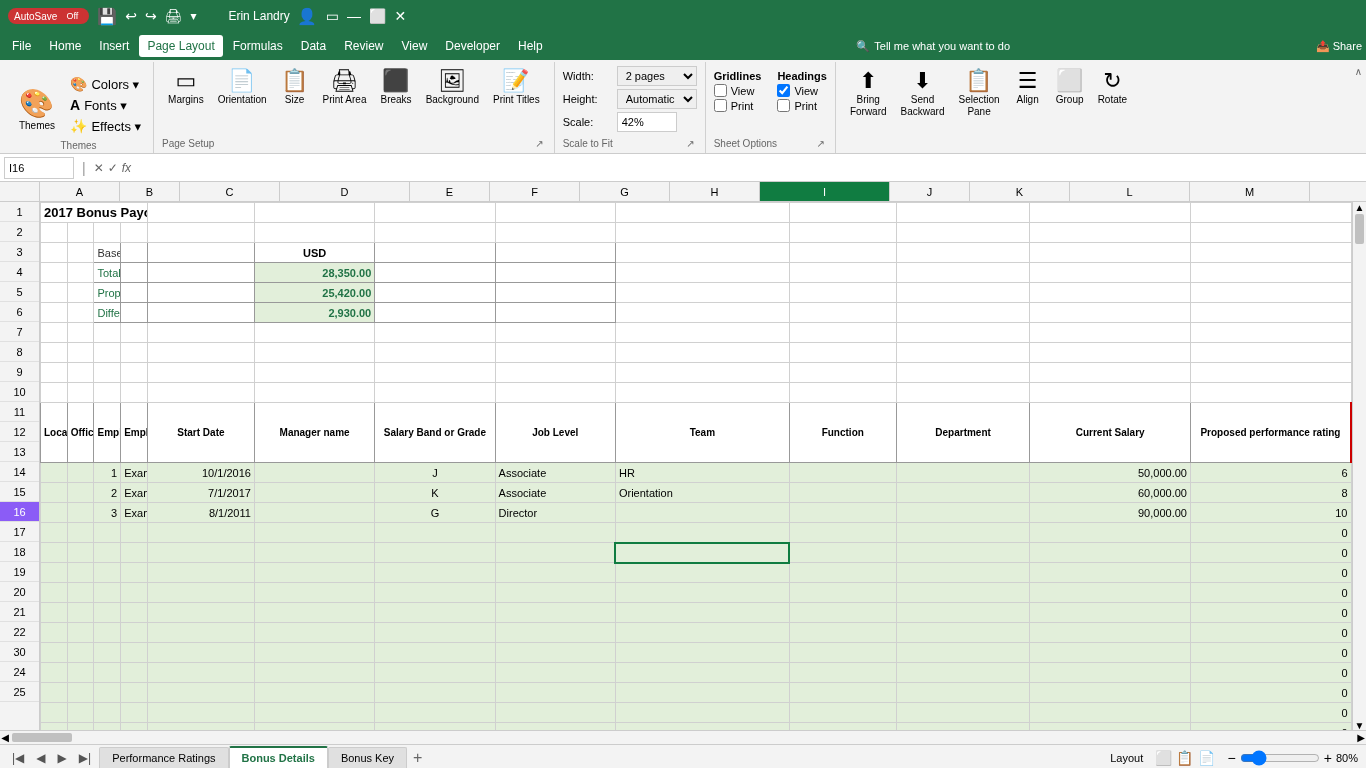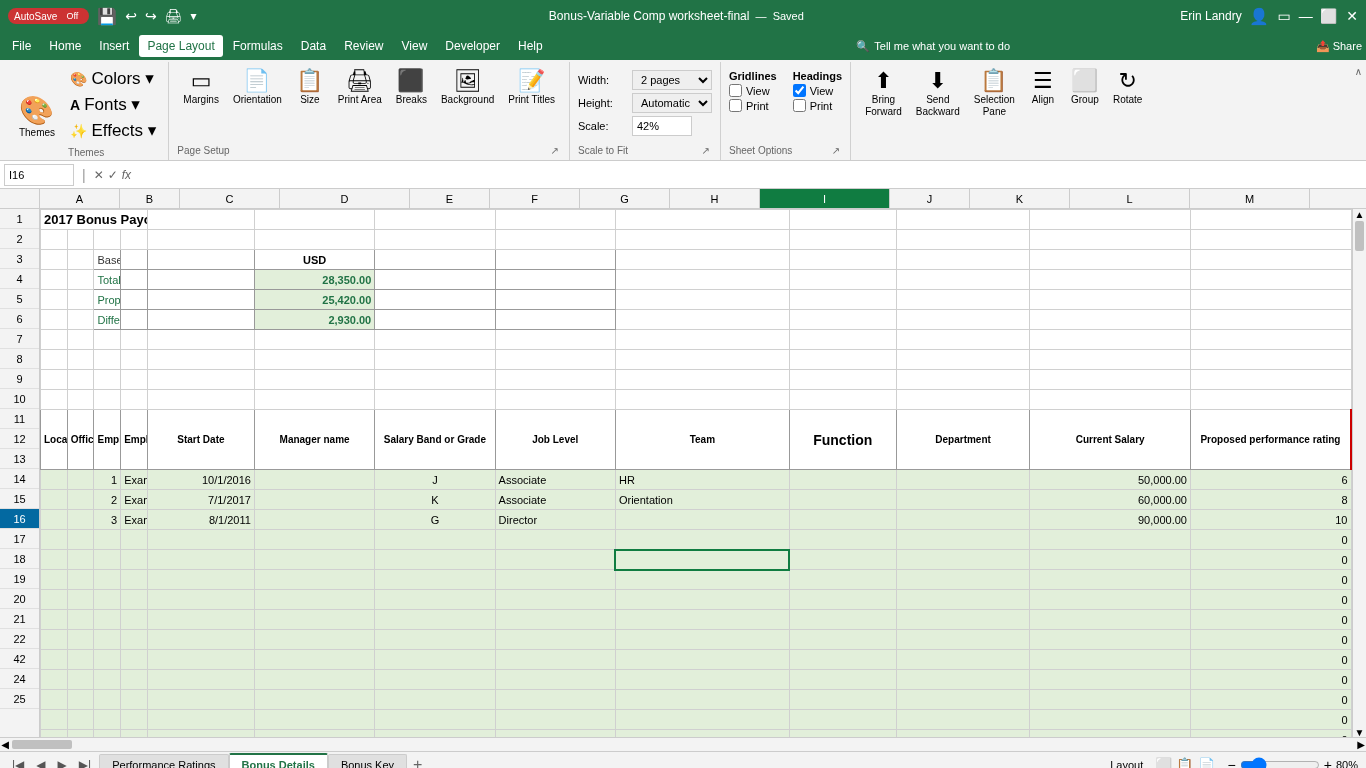--- a/index.html
+++ b/index.html
@@ -71,21 +71,21 @@
       display: flex;
       flex-direction: row;
       align-items: center;
       padding: 2px 4px;
       cursor: pointer;
       border-radius: 3px;
       gap: 4px;
       width: 100%;
     }
     .ribbon-btn-small .icon { font-size: 14px; }
-    .ribbon-btn-small .label { font-size: 17px; }
+    .ribbon-btn-small .label { font-size: 13px; }
     .ribbon-stacked {
       display: flex;
       flex-direction: column;
       gap: 1px;
     }
     .scale-row {
       display: flex;
       align-items: center;
       gap: 4px;
     }
@@ -151,21 +151,21 @@
     .col-header.selected { background: #107c41; color: #fff; }
     .row-num {
       height: 20px;
       display: flex;
       align-items: center;
       justify-content: center;
       font-size: 11px;
       border-bottom: 1px solid #e0e0e0;
       cursor: pointer;
     }
-    .row-num.selected { background: #0369a1; color: #fff; }
+    .row-num.selected { background: #8b5cf6; color: #fff; }
     .grid-table {
       border-collapse: collapse;
       table-layout: fixed;
     }
     .grid-table td {
       border: 1px solid #d0d0d0;
       height: 20px;
       font-size: 11px;
       padding: 1px 3px;
       overflow: hidden;
@@ -279,25 +279,20 @@
   <div class="autosave-toggle">
     <span>AutoSave</span>
     <span style="background:#cc3333; border-radius:8px; padding:1px 5px; font-size:9px;">Off</span>
   </div>
 
   <span style="font-size:16px; cursor:pointer;">💾</span>
   <span style="font-size:14px; cursor:pointer;">↩</span>
   <span style="font-size:14px; cursor:pointer;">↪</span>
   <span style="font-size:14px; cursor:pointer;">🖨</span>
   <span style="font-size:12px; cursor:pointer;">▾</span>
-  <div style="flex:1; text-align:center;">
-    <span style="font-size:12px;">Bonus-Variable Comp worksheet-final</span>
-    &nbsp;—&nbsp;
-    <span>Saved</span>
-  </div>
   <span style="font-size:12px;margin-left:24px;">Erin Landry</span>
   <span style="font-size:16px;">👤</span>
   <span style="font-size:14px;">▭</span>
   <span style="font-size:14px; cursor:pointer;">—</span>
   <span style="font-size:14px; cursor:pointer;">⬜</span>
   <span style="font-size:14px; cursor:pointer;">✕</span>
 </div>
 
 <div class="menu-bar">
   <span class="menu-item">File</span>
@@ -526,21 +521,21 @@
       <div class="row-num">13</div>
       <div class="row-num">14</div>
       <div class="row-num">15</div>
       <div class="row-num selected">16</div>
       <div class="row-num">17</div>
       <div class="row-num">18</div>
       <div class="row-num">19</div>
       <div class="row-num">20</div>
       <div class="row-num">21</div>
       <div class="row-num">22</div>
-      <div class="row-num">42</div>
+      <div class="row-num">30</div>
       <div class="row-num">24</div>
       <div class="row-num">25</div>
     </div>
 
     <div style="flex:1; overflow:auto; position:relative;">
       <table class="grid-table" style="width:100%;">
 
         <tbody>
             <tr>
           <td style="width:80px; font-weight:bold; font-size:13px;" colspan="4">2017 Bonus Payouts</td>
@@ -699,21 +694,21 @@
         <tr>
           <td class="header-row" style="border:1px solid #999; font-size:10px; height:60px; vertical-align:middle;">Location</td>
           <td class="header-row" style="border:1px solid #999; font-size:10px; height:60px; vertical-align:middle;">Office</td>
           <td class="header-row" style="border:1px solid #999; font-size:10px; height:60px; vertical-align:middle;">Employee ID or Number</td>
           <td class="header-row" style="border:1px solid #999; font-size:10px; height:60px; vertical-align:middle;">Employee Name</td>
           <td class="header-row" style="border:1px solid #999; font-size:10px; height:60px; vertical-align:middle;">Start Date</td>
           <td class="header-row" style="border:1px solid #999; font-size:10px; height:60px; vertical-align:middle;">Manager name</td>
           <td class="header-row" style="border:1px solid #999; font-size:10px; height:60px; vertical-align:middle;">Salary Band or Grade</td>
           <td class="header-row" style="border:1px solid #999; font-size:10px; height:60px; vertical-align:middle;">Job Level</td>
           <td class="header-row" style="border:1px solid #999; font-size:10px; height:60px; vertical-align:middle;">Team</td>
-          <td class="header-row" style="border:1px solid #999; font-size:14px; height:60px; vertical-align:middle;">Function</td>
+          <td class="header-row" style="border:1px solid #999; font-size:10px; height:60px; vertical-align:middle;">Function</td>
           <td class="header-row" style="border:1px solid #999; font-size:10px; height:60px; vertical-align:middle;">Department</td>
           <td class="header-row" style="border:1px solid #999; font-size:10px; height:60px; vertical-align:middle;">Current Salary</td>
           <td class="header-row" style="border:1px solid #999; font-size:10px; height:60px; vertical-align:middle; border-right:2px solid #cc0000;">Proposed performance rating</td>
         </tr>
 
         <tr>
           <td class="green-bg"></td>
           <td class="green-bg"></td>
           <td class="green-bg" style="text-align:right;">1</td>
           <td class="green-bg">Example #1</td>

